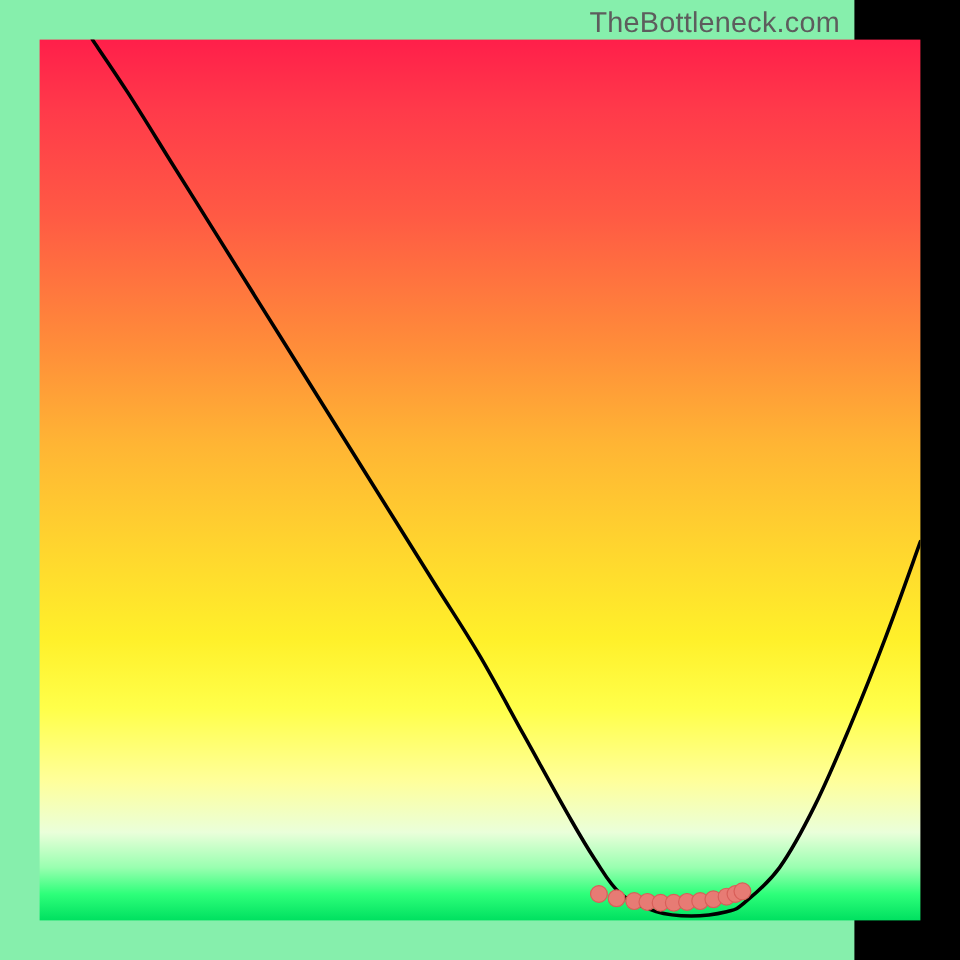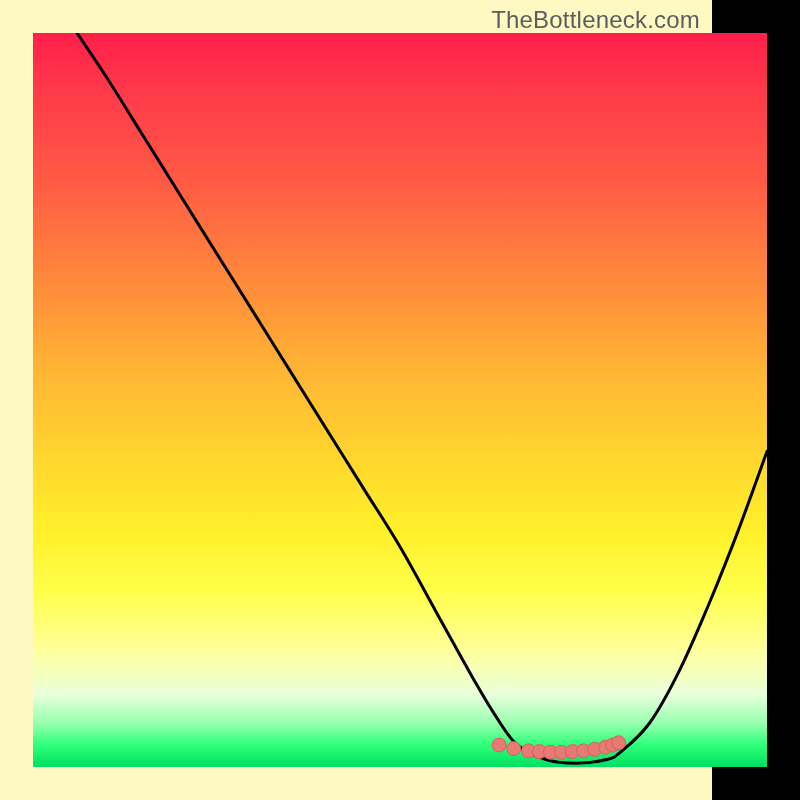--- a/index.html
+++ b/index.html
@@ -10,21 +10,21 @@
     background: #000;
     overflow: hidden;
     font-family: Arial, Helvetica, sans-serif;
   }
   .frame {
     position: absolute;
     left: 0;
     top: 0;
     width: 712px;
     height: 800px;
-    background: #fef9c3;
+    background: #86efac;
   }
   .plot {
     position: absolute;
     left: 33px;
     top: 33px;
     width: 734px;
     height: 734px;
     
     background: linear-gradient(
       to bottom,

